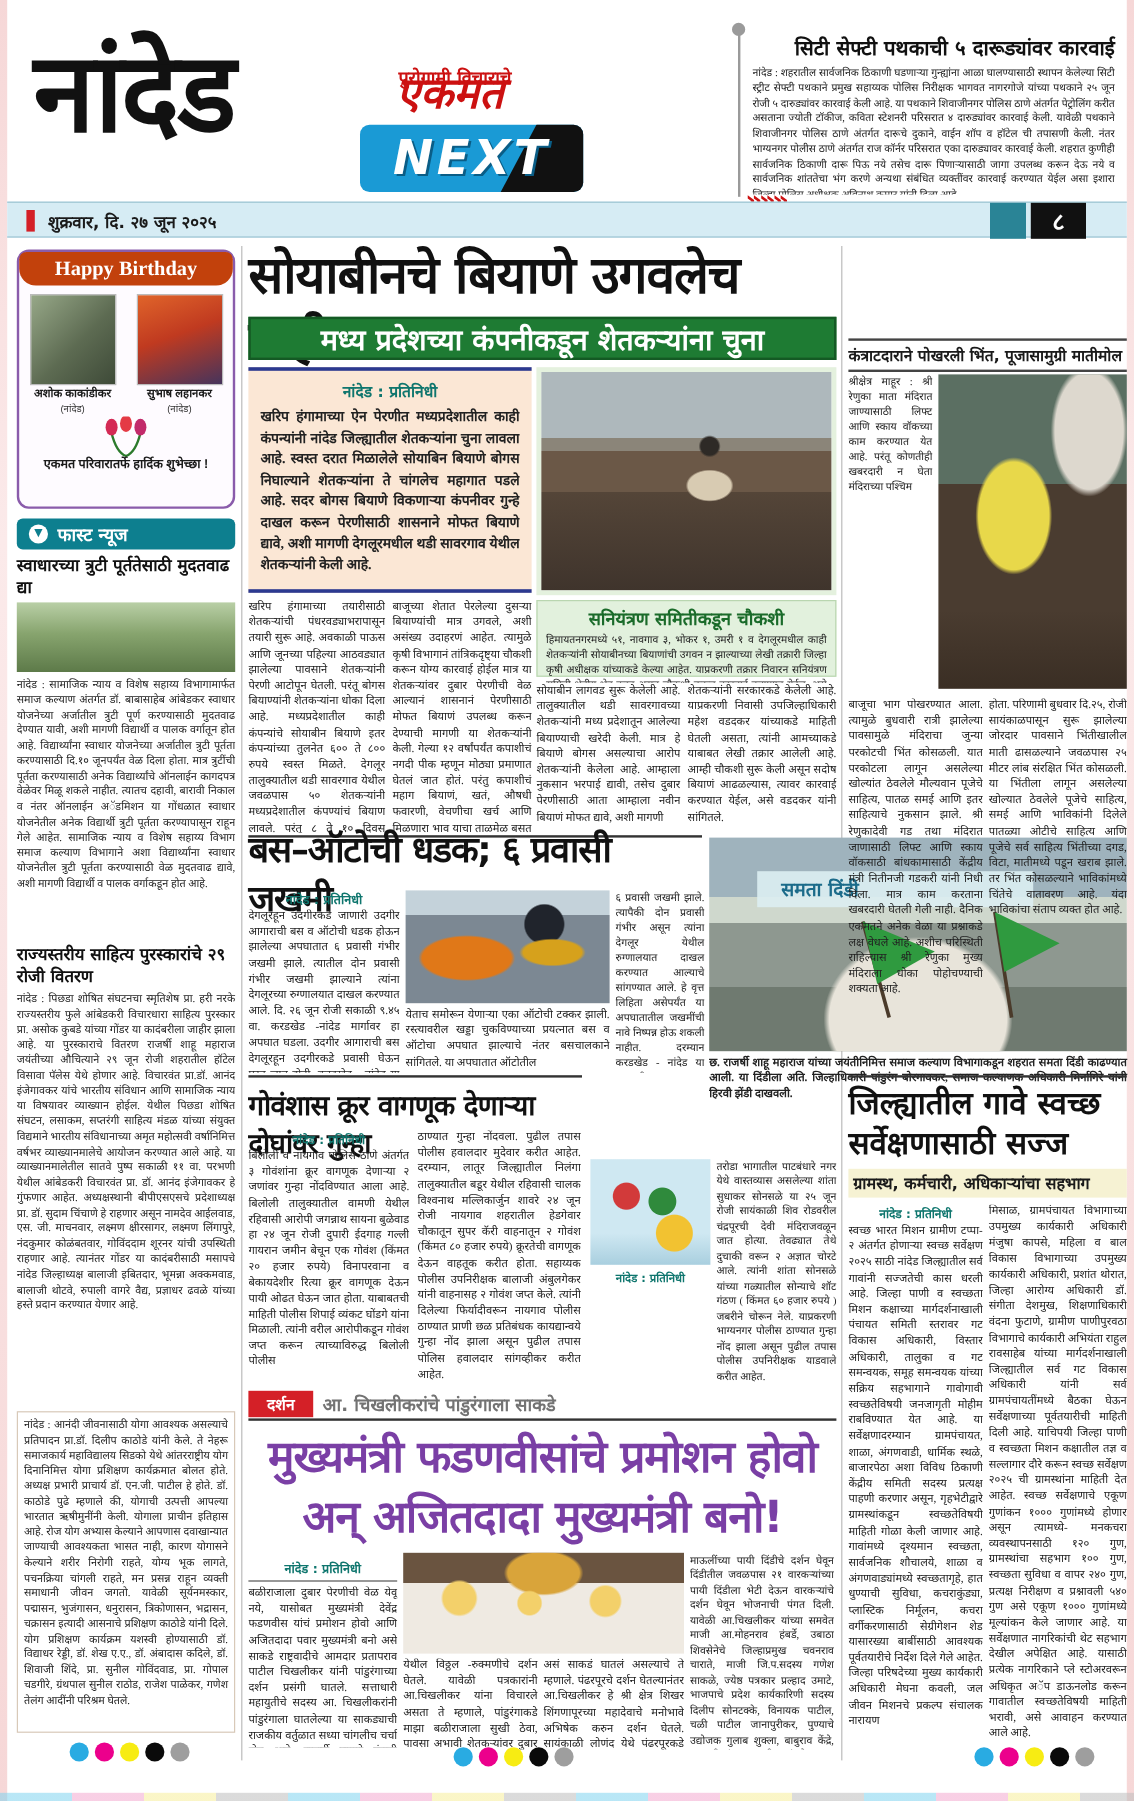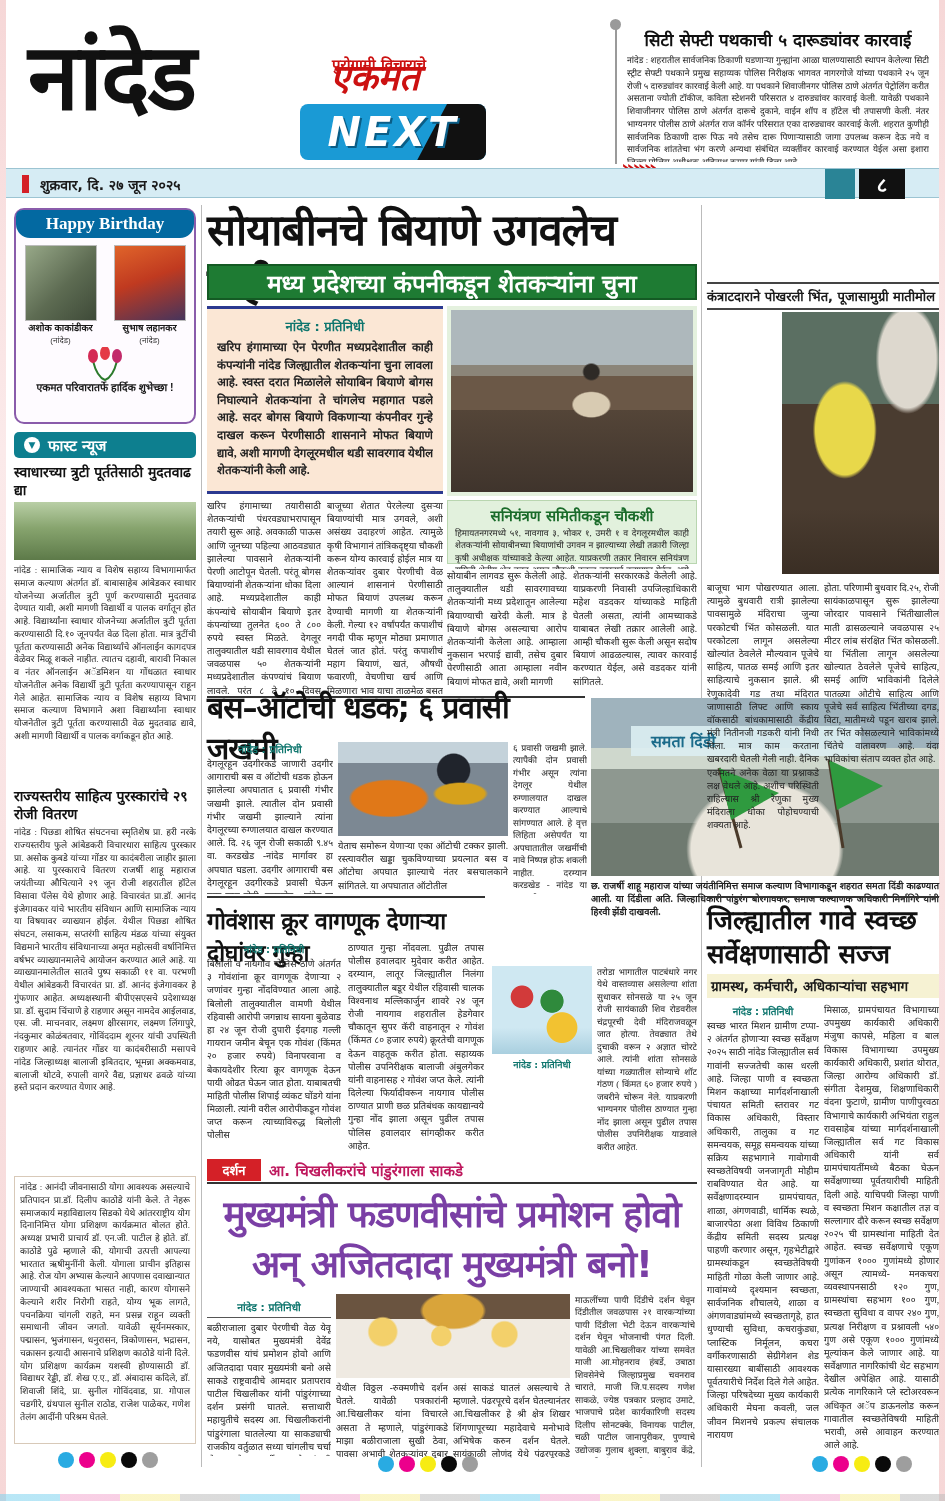--- a/index.html
+++ b/index.html
@@ -26,34 +26,34 @@
   .tagline { color:#cc1111; font-size:15px; font-weight:bold; font-family:"DejaVu Sans",sans-serif; }
   .brand { color:#cc1111; font-size:36px; font-weight:bold; font-style:italic; font-family:"DejaVu Serif",serif; }
   .next-logo { background:#1a9ad5; border-radius:8px; display:flex; align-items:center; justify-content:center; overflow:hidden; }
   .next-logo .wedge { position:absolute; right:-14px; top:-8px; width:70px; height:80px; background:#111; transform:skewX(-28deg); }
   .next-text { position:relative; color:#fff; font-family:"DejaVu Sans",sans-serif; font-weight:bold; font-style:italic;
     font-size:40px; letter-spacing:3px; text-shadow:2px 2px 0 #0a5d86; }
 
   
   .topbox { border-left:2px solid #9a9a9a; padding:4px 8px 4px 10px; }
   .topbox-dot { width:11px; height:11px; border-radius:50%; background:#9a9a9a; }
-  .topbox h2 { font-size:17px; text-align:center; margin-bottom:3px; }
+  .topbox h2 { font-size:17px; text-align:right; margin-bottom:3px; }
   .topbox .body-text { font-size:8.7px; line-height:1.47; }
   .chevrons { color:#cc1111; font-size:22px; font-weight:bold; letter-spacing:-3px; font-family:"DejaVu Sans",sans-serif; }
 
   
   .datebar { background:#d6ecf4; border-top:1px solid #9cc4d2; border-bottom:1px solid #9cc4d2; }
   .datebar .red-accent { width:7px; height:18px; background:#d42027; }
   .datebar .date-text { font-size:14px; font-weight:bold; font-family:"DejaVu Sans",sans-serif; }
   .teal-block { background:#2a8496; }
   .pagenum { background:#111; color:#fff; font-weight:bold; font-size:20px; display:flex; align-items:center; justify-content:center; font-family:"DejaVu Sans",sans-serif; }
 
   
   .bday { border:2px solid #8a5cab; border-radius:10px; background:#fefbff; }
-  .bday-head { background:#0369a1; color:#fff; border-radius:6px 6px 14px 14px; height:28px;
+  .bday-head { background:#c2410c; color:#fff; border-radius:6px 6px 14px 14px; height:28px;
     display:flex; align-items:center; justify-content:center;
     font-family:"Liberation Serif",serif; font-weight:bold; font-size:17px; }
   .bday-photo { width:72px; height:76px; border:1px solid #bbb; }
   .ph1 { background:linear-gradient(135deg,#97a888 0%,#5d6b52 55%,#3e4a38 100%); }
   .ph2 { background:linear-gradient(160deg,#e0642a 0%,#c03a20 45%,#46345c 100%); }
   .bday-name { font-size:9.5px; font-weight:bold; text-align:center; }
   .bday-place { font-size:8px; text-align:center; color:#333; }
   .bday-wish { font-size:10.5px; font-weight:bold; text-align:center; line-height:1.3; }
 
   
@@ -108,21 +108,21 @@
       radial-gradient(ellipse at 40% 45%, #e8d84a 0 22%, transparent 24%),
       radial-gradient(ellipse at 80% 18%, #ddd8ce 0 16%, transparent 18%),
       linear-gradient(180deg,#5b6f62 0 35%, #4a3c30 35% 75%, #3a2e24 100%); }
   .survey-headline { font-size:26px; line-height:1.3; }
   .survey-subhead { background:#f6f2d3; font-size:13.5px; font-weight:bold; font-family:"DejaVu Sans",sans-serif;
     display:flex; align-items:center; padding:0 4px; }
 
   
   .kicker-box { background:#d42027; color:#fff; font-family:"DejaVu Sans",sans-serif; font-weight:bold; font-size:13px;
     display:flex; align-items:center; justify-content:center; }
-  .kicker-text { color:#be185d; font-family:"DejaVu Sans",sans-serif; font-weight:bold; font-size:15px; }
+  .kicker-text { color:#737373; font-family:"DejaVu Sans",sans-serif; font-weight:bold; font-size:15px; }
   .darshan-headline { font-size:37px; color:#7a3fa5; text-align:center; line-height:1.35; letter-spacing:-1px; }
   .darshan-photo { background:
       radial-gradient(circle at 20% 45%, #f3d06a 0 7%, transparent 8%),
       radial-gradient(circle at 45% 50%, #f3d06a 0 7%, transparent 8%),
       radial-gradient(circle at 72% 48%, #f3d06a 0 7%, transparent 8%),
       radial-gradient(ellipse at 50% 20%, #d9a43a 0 18%, transparent 20%),
       linear-gradient(180deg,#6a5440 0 30%, #efeae2 30% 100%); }
 
   
   .dots { display:flex; gap:5px; }
@@ -255,20 +255,21 @@
   <div class="abs hl cattle-headline" style="left:207px; top:904px; width:280px;">गोवंशास क्रूर वागणूक देणाऱ्या दोघांवर गुन्हा</div>
   <div class="abs byline" style="left:207px; top:942px; width:134px; font-size:10px;">नांदेड : प्रतिनिधी</div>
   <div class="abs body-text" style="left:207px; top:958px; width:134px; height:196px;">बिलोली व नायगाव पोलिस ठाणे अंतर्गत ३ गोवंशांना क्रूर वागणूक देणाऱ्या २ जणांवर गुन्हा नोंदविण्यात आला आहे. बिलोली तालुक्यातील वामणी येथील रहिवासी आरोपी जगन्नाथ सायना बुळेवाड हा २४ जून रोजी दुपारी ईदगाह गल्ली गायरान जमीन बेचून एक गोवंश (किंमत २० हजार रुपये) विनापरवाना व बेकायदेशीर रित्या क्रूर वागणूक देऊन पायी ओढत घेऊन जात होता. याबाबतची माहिती पोलीस शिपाई व्यंकट घोंडगे यांना मिळाली. त्यांनी वरील आरोपीकडून गोवंश जप्त करून त्याच्याविरुद्ध बिलोली पोलीस</div>
   <div class="abs body-text" style="left:348px; top:942px; width:136px; height:212px;">ठाण्यात गुन्हा नोंदवला. पुढील तपास पोलीस हवालदार मुदेवार करीत आहेत. दरम्यान, लातूर जिल्ह्यातील निलंगा तालुक्यातील बडूर येथील रहिवासी चालक विश्वनाथ मल्लिकार्जुन शावरे २४ जून रोजी नायगाव शहरातील हेडगेवार चौकातून सुपर कॅरी वाहनातून २ गोवंश (किंमत ८० हजार रुपये) क्रूरतेची वागणूक देऊन वाहतूक करीत होता. सहाय्यक पोलीस उपनिरीक्षक बालाजी अंबुलगेकर यांनी वाहनासह २ गोवंश जप्त केले. त्यांनी दिलेल्या फिर्यादीवरून नायगाव पोलीस ठाण्यात प्राणी छळ प्रतिबंधक कायद्यान्वये गुन्हा नोंद झाला असून पुढील तपास पोलिस हवालदार सांगव्हीकर करीत आहेत.</div>
 
   <div class="abs cartoon" style="left:492px; top:966px; width:100px; height:88px;"></div>
   <div class="abs byline" style="left:492px; top:1058px; width:100px; font-size:9.5px;">नांदेड : प्रतिनिधी</div>
   <div class="abs body-text" style="left:597px; top:966px; width:100px; height:190px; font-size:8.8px;">तरोडा भागातील पाटबंधारे नगर येथे वास्तव्यास असलेल्या शांता सुधाकर सोनसळे या २५ जून रोजी सायंकाळी शिव रोडवरील चंद्रपूरची देवी मंदिराजवळून जात होत्या. तेवढ्यात तेथे दुचाकी वरून २ अज्ञात चोरटे आले. त्यांनी शांता सोनसळे यांच्या गळ्यातील सोन्याचे शॉट गंठण ( किंमत ६० हजार रुपये ) जबरीने चोरून नेले. याप्रकरणी भाग्यनगर पोलीस ठाण्यात गुन्हा नोंद झाला असून पुढील तपास पोलीस उपनिरीक्षक याडवाले करीत आहेत.</div>
 
   <div class="abs wall-subhead" style="left:707px; top:282px; width:232px;">कंत्राटदाराने पोखरली भिंत, पूजासामुग्री मातीमोल</div>
+  <div class="abs body-text" style="left:707px; top:312px; width:70px; height:266px; font-size:8.8px;">श्रीक्षेत्र माहूर : श्री रेणुका माता मंदिरात जाण्यासाठी लिफ्ट आणि स्काय वॉकच्या काम करण्यात येत आहे. परंतू कोणतीही खबरदारी न घेता मंदिराच्या पश्चिम</div>
   <div class="abs wall-photo" style="left:782px; top:312px; width:157px; height:262px;"></div>
   <div class="abs body-text" style="left:707px; top:582px; width:112px; height:310px;">बाजूचा भाग पोखरण्यात आला. त्यामुळे बुधवारी रात्री झालेल्या पावसामुळे मंदिराचा जुन्या परकोटची भिंत कोसळली. यात परकोटला लागून असलेल्या खोल्यांत ठेवलेले मौल्यवान पूजेचे साहित्य, पातळ समई आणि इतर साहित्याचे नुकसान झाले. श्री रेणुकादेवी गड तथा मंदिरात जाणासाठी लिफ्ट आणि स्काय वॉकसाठी बांधकामासाठी केंद्रीय मंत्री नितीनजी गडकरी यांनी निधी दिला. मात्र काम करताना खबरदारी घेतली गेली नाही. दैनिक एकमतने अनेक वेळा या प्रश्नाकडे लक्ष वेधले आहे. अशीच परिस्थिती राहिल्यास श्री रेणुका मुख्य मंदिराला धोका पोहोचण्याची शक्यता आहे.</div>
   <div class="abs body-text" style="left:824px; top:582px; width:115px; height:310px;">होता. परिणामी बुधवार दि.२५, रोजी सायंकाळपासून सुरू झालेल्या जोरदार पावसाने भिंतीखालील माती ढासळल्याने जवळपास २५ मीटर लांब संरक्षित भिंत कोसळली. या भिंतीला लागून असलेल्या खोल्यात ठेवलेले पूजेचे साहित्य, समई आणि भाविकांनी दिलेले पातळ्या ओटीचे साहित्य आणि पूजेचे सर्व साहित्य भिंतीच्या दगड, विटा, मातीमध्ये पडून खराब झाले. तर भिंत कोसळल्याने भाविकांमध्ये चिंतेचे वातावरण आहे. यंदा भाविकांचा संताप व्यक्त होत आहे.</div>
 
   <div class="abs hline" style="left:707px; top:896px; width:232px;"></div>
   <div class="abs hl survey-headline" style="left:707px; top:904px; width:232px;">जिल्ह्यातील गावे स्वच्छ सर्वेक्षणासाठी सज्ज</div>
   <div class="abs survey-subhead" style="left:707px; top:974px; width:232px; height:24px;">ग्रामस्थ, कर्मचारी, अधिकाऱ्यांचा सहभाग</div>
   <div class="abs byline" style="left:707px; top:1004px; width:112px; font-size:10px;">नांदेड : प्रतिनिधी</div>
   <div class="abs body-text" style="left:707px; top:1020px; width:112px; height:432px;">स्वच्छ भारत मिशन ग्रामीण टप्पा- २ अंतर्गत होणाऱ्या स्वच्छ सर्वेक्षण २०२५ साठी नांदेड जिल्ह्यातील सर्व गावांनी सज्जतेची कास धरली आहे. जिल्हा पाणी व स्वच्छता मिशन कक्षाच्या मार्गदर्शनाखाली पंचायत समिती स्तरावर गट विकास अधिकारी, विस्तार अधिकारी, तालुका व गट समन्वयक, समूह समन्वयक यांच्या सक्रिय सहभागाने गावोगावी स्वच्छतेविषयी जनजागृती मोहीम राबविण्यात येत आहे. या सर्वेक्षणादरम्यान ग्रामपंचायत, शाळा, अंगणवाडी, धार्मिक स्थळे, बाजारपेठा अशा विविध ठिकाणी केंद्रीय समिती सदस्य प्रत्यक्ष पाहणी करणार असून, गृहभेटीद्वारे ग्रामस्थांकडून स्वच्छतेविषयी माहिती गोळा केली जाणार आहे. गावांमध्ये दृश्यमान स्वच्छता, सार्वजनिक शौचालये, शाळा व अंगणवाड्यांमध्ये स्वच्छतागृहे, हात धुण्याची सुविधा, कचराकुंड्या, प्लास्टिक निर्मूलन, कचरा वर्गीकरणासाठी सेग्रीगेशन शेड यासारख्या बाबींसाठी आवश्यक पूर्वतयारीचे निर्देश दिले गेले आहेत. जिल्हा परिषदेच्या मुख्य कार्यकारी अधिकारी मेघना कवली, जल जीवन मिशनचे प्रकल्प संचालक नारायण</div>
   <div class="abs body-text" style="left:824px; top:1004px; width:115px; height:448px;">मिसाळ, ग्रामपंचायत विभागाच्या उपमुख्य कार्यकारी अधिकारी मंजुषा कापसे, महिला व बाल विकास विभागाच्या उपमुख्य कार्यकारी अधिकारी, प्रशांत थोरात, जिल्हा आरोग्य अधिकारी डॉ. संगीता देशमुख, शिक्षणाधिकारी वंदना फुटाणे, ग्रामीण पाणीपुरवठा विभागाचे कार्यकारी अभियंता राहुल रावसाहेब यांच्या मार्गदर्शनाखाली जिल्ह्यातील सर्व गट विकास अधिकारी यांनी सर्व ग्रामपंचायतींमध्ये बैठका घेऊन सर्वेक्षणाच्या पूर्वतयारीची माहिती दिली आहे. याचिपयी जिल्हा पाणी व स्वच्छता मिशन कक्षातील तज्ञ व सल्लागार दौरे करून स्वच्छ सर्वेक्षण २०२५ ची ग्रामस्थांना माहिती देत आहेत. स्वच्छ सर्वेक्षणाचे एकूण गुणांकन १००० गुणांमध्ये होणार असून त्यामध्ये- मनकचरा व्यवस्थापनसाठी १२० गुण, ग्रामस्थांचा सहभाग १०० गुण, स्वच्छता सुविधा व वापर २४० गुण, प्रत्यक्ष निरीक्षण व प्रश्नावली ५४० गुण असे एकूण १००० गुणांमध्ये मूल्यांकन केले जाणार आहे. या सर्वेक्षणात नागरिकांची थेट सहभाग देखील अपेक्षित आहे. यासाठी प्रत्येक नागरिकाने प्ले स्टोअरवरून अधिकृत अॅप डाऊनलोड करून गावातील स्वच्छतेविषयी माहिती भरावी, असे आवाहन करण्यात आले आहे.</div>

